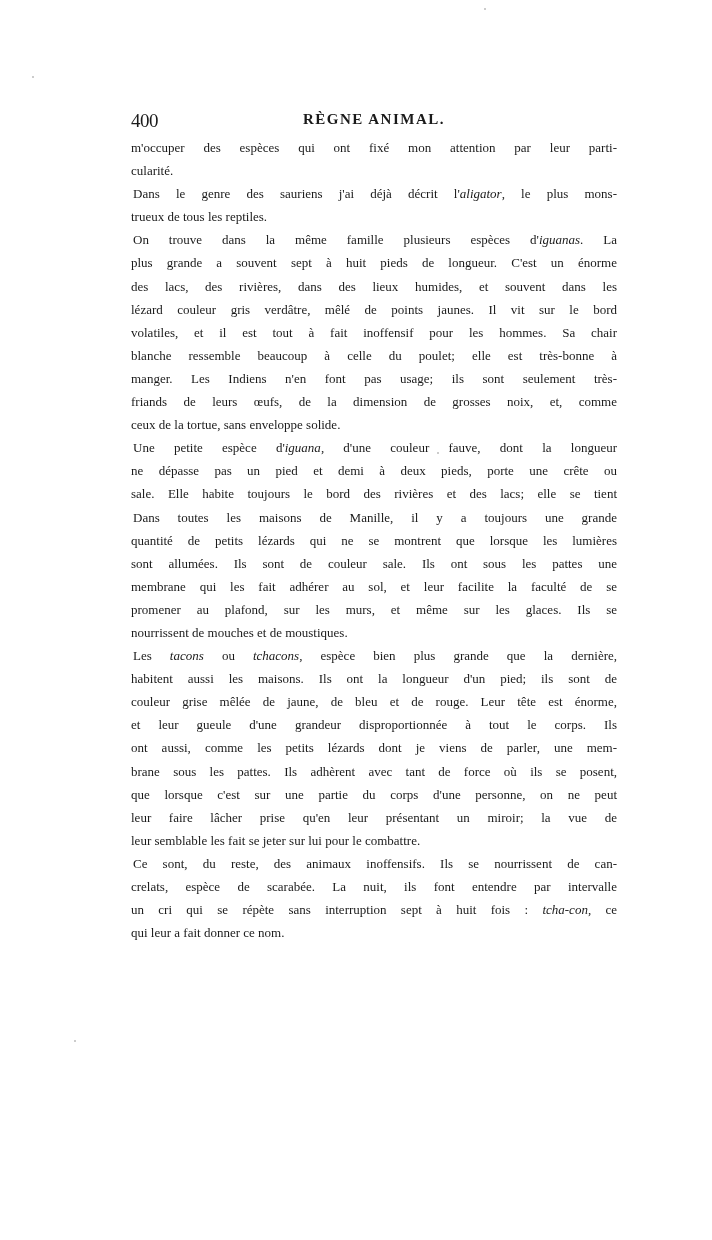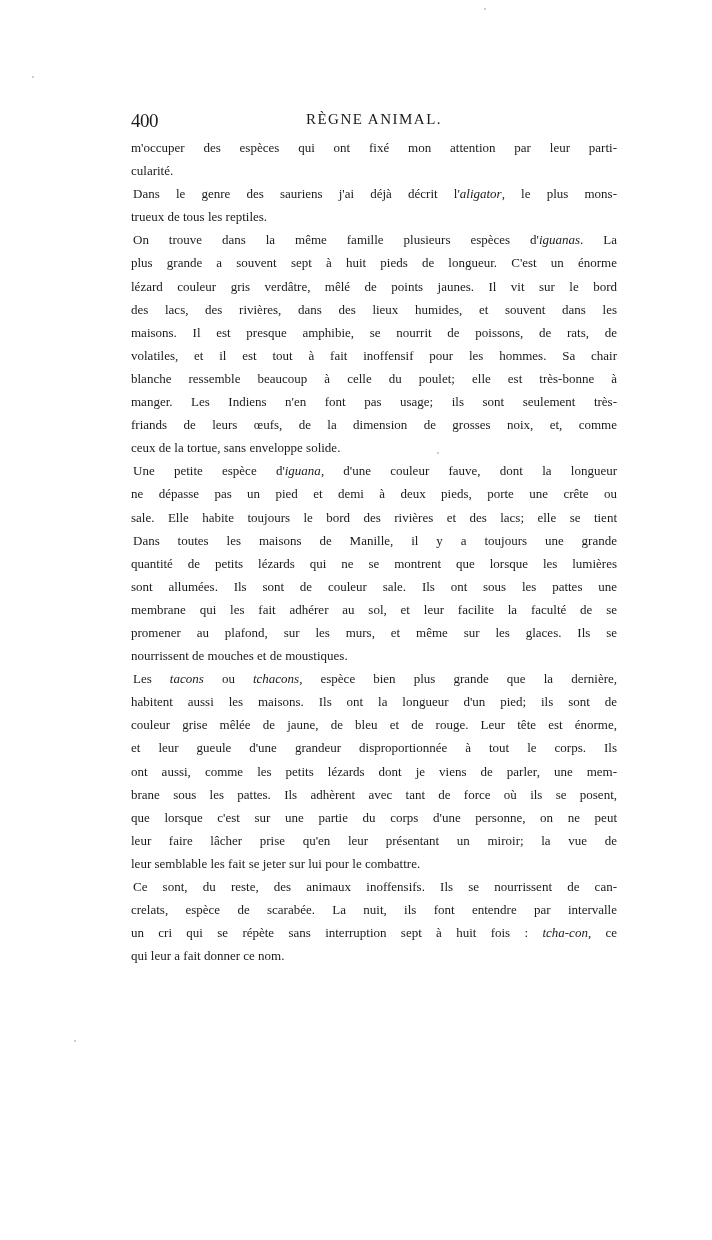--- a/index.html
+++ b/index.html
@@ -36,21 +36,21 @@
       letter-spacing: -0.5px;
     }
     .running-head {
       position: absolute;
       left: 0;
       right: 0;
       top: 5px;
       text-align: center;
       font-size: 15px;
       letter-spacing: 1.5px;
-      font-weight: normal;
+      font-weight: bold;
     }
     .body-text {
       position: absolute;
       left: 131px;
       top: 136px;
       width: 486px;
     }
     .line {
       display: block;
       height: 23.1px;
@@ -91,23 +91,22 @@
         <span class="line">m'occuper des espèces qui ont fixé mon attention par leur parti-</span>
         <span class="line last">cularité.</span>
       </div>
       <div>
         <span class="line indent">Dans le genre des sauriens j'ai déjà décrit l'<em>aligator</em>, le plus mons-</span>
         <span class="line last">trueux de tous les reptiles.</span>
       </div>
       <div>
         <span class="line indent">On trouve dans la même famille plusieurs espèces d'<em>iguanas</em>. La</span>
         <span class="line">plus grande a souvent sept à huit pieds de longueur. C'est un énorme</span>
+        <span class="line">des lacs, des rivières, dans des lieux humides, et souvent dans les</span>
         <span class="line">lézard couleur gris verdâtre, mêlé de points jaunes. Il vit sur le bord</span>
-        <span class="line">des lacs, des rivières, dans des lieux humides, et souvent dans les</span>
-        <span class="line">maisons. Il est presque amphibie, se nourrit de poissons, de rats, de</span>
         <span class="line">volatiles, et il est tout à fait inoffensif pour les hommes. Sa chair</span>
         <span class="line">blanche ressemble beaucoup à celle du poulet; elle est très-bonne à</span>
         <span class="line">manger. Les Indiens n'en font pas usage; ils sont seulement très-</span>
         <span class="line">friands de leurs œufs, de la dimension de grosses noix, et, comme</span>
         <span class="line last">ceux de la tortue, sans enveloppe solide.</span>
       </div>
       <div>
         <span class="line indent">Une petite espèce d'<em>iguana</em>, d'une couleur fauve, dont la longueur</span>
         <span class="line">ne dépasse pas un pied et demi à deux pieds, porte une crête ou</span>
         <span class="line">sale. Elle habite toujours le bord des rivières et des lacs; elle se tient</span>

